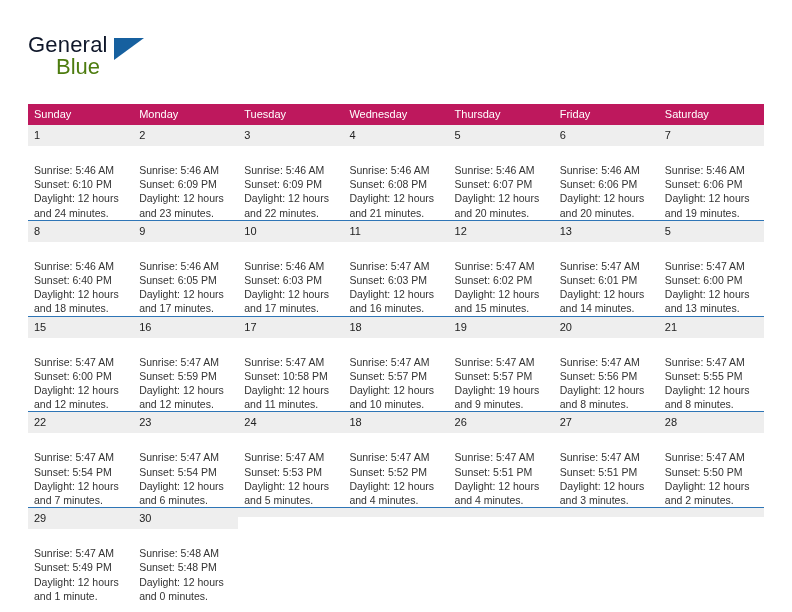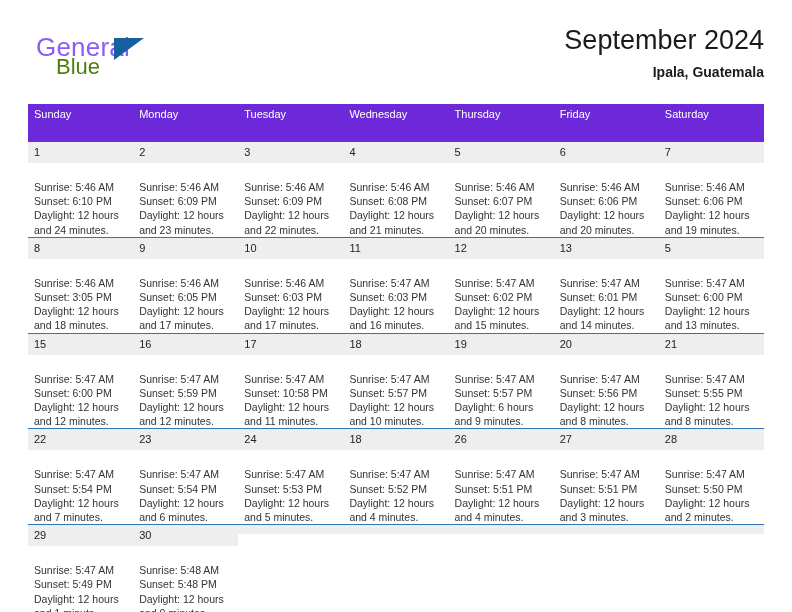--- a/index.html
+++ b/index.html
@@ -33,25 +33,25 @@
 
   .logo {
     position: absolute;
     left: 0;
     top: 8px;
     width: 140px;
     height: 56px;
   }
   .logo-general {
     position: absolute;
-    left: 8px;
+    left: 0;
     top: 0;
-    font-size: 26px;
+    font-size: 22px;
     letter-spacing: .2px;
-    color: #8b5cf6;
+    color: #0f172a;
     font-family: "Liberation Sans", sans-serif;
   }
   .logo-blue {
     position: absolute;
     left: 28px;
     top: 22px;
     font-size: 22px;
     color: #4d7c0f;
     font-family: "Liberation Sans", sans-serif;
   }
@@ -90,26 +90,26 @@
   .calendar {
     position: absolute;
     left: 28px;
     top: 104px;
     width: 736px;
     border-collapse: collapse;
     table-layout: fixed;
   }
 
   .calendar th {
-    background: #6d28d9;
+    background: #be185d;
     color: #ffffff;
     font-size: 11px;
     font-weight: normal;
     text-align: left;
-    padding: 4px 0 22px 6px;
+    padding: 4px 0 5px 6px;
     height: 12px;
     border: none;
   }
 
   .wk-row > td {
     vertical-align: top;
     padding: 0;
     border-top: 1.6px solid #2e75b6;
     height: 88px;
     background: #ffffff;
@@ -149,24 +149,20 @@
 <div class="page">
 
   <div class="topbar">
 
     <div class="logo">
       <span class="logo-general">General</span>
       <span class="logo-tri"></span>
       <span class="logo-blue">Blue</span>
     </div>
 
-    <div class="title-block">
-      <div class="cal-title">September 2024</div>
-      <div class="cal-subtitle">Ipala, Guatemala</div>
-    </div>
 
   </div>
 
   <table class="calendar">
     <thead>
       <tr>
         <th>Sunday</th>
         <th>Monday</th>
         <th>Tuesday</th>
         <th>Wednesday</th>
@@ -234,21 +230,21 @@
             <div class="dl">Daylight: 12 hours and 19 minutes.</div>
           </div>
         </td>
       </tr>
 
       <tr class="wk-row">
         <td>
           <div class="daynum">8</div>
           <div class="details">
             <div>Sunrise: 5:46 AM</div>
-            <div>Sunset: 3:05 PM</div>
+            <div>Sunset: 6:40 PM</div>
             <div class="dl">Daylight: 12 hours and 18 minutes.</div>
           </div>
         </td>
         <td>
           <div class="daynum">9</div>
           <div class="details">
             <div>Sunrise: 5:46 AM</div>
             <div>Sunset: 6:05 PM</div>
             <div class="dl">Daylight: 12 hours and 17 minutes.</div>
           </div>
@@ -326,21 +322,21 @@
             <div>Sunrise: 5:47 AM</div>
             <div>Sunset: 5:57 PM</div>
             <div class="dl">Daylight: 12 hours and 10 minutes.</div>
           </div>
         </td>
         <td>
           <div class="daynum">19</div>
           <div class="details">
             <div>Sunrise: 5:47 AM</div>
             <div>Sunset: 5:57 PM</div>
-            <div class="dl">Daylight: 6 hours and 9 minutes.</div>
+            <div class="dl">Daylight: 19 hours and 9 minutes.</div>
           </div>
         </td>
         <td>
           <div class="daynum">20</div>
           <div class="details">
             <div>Sunrise: 5:47 AM</div>
             <div>Sunset: 5:56 PM</div>
             <div class="dl">Daylight: 12 hours and 8 minutes.</div>
           </div>
         </td>

